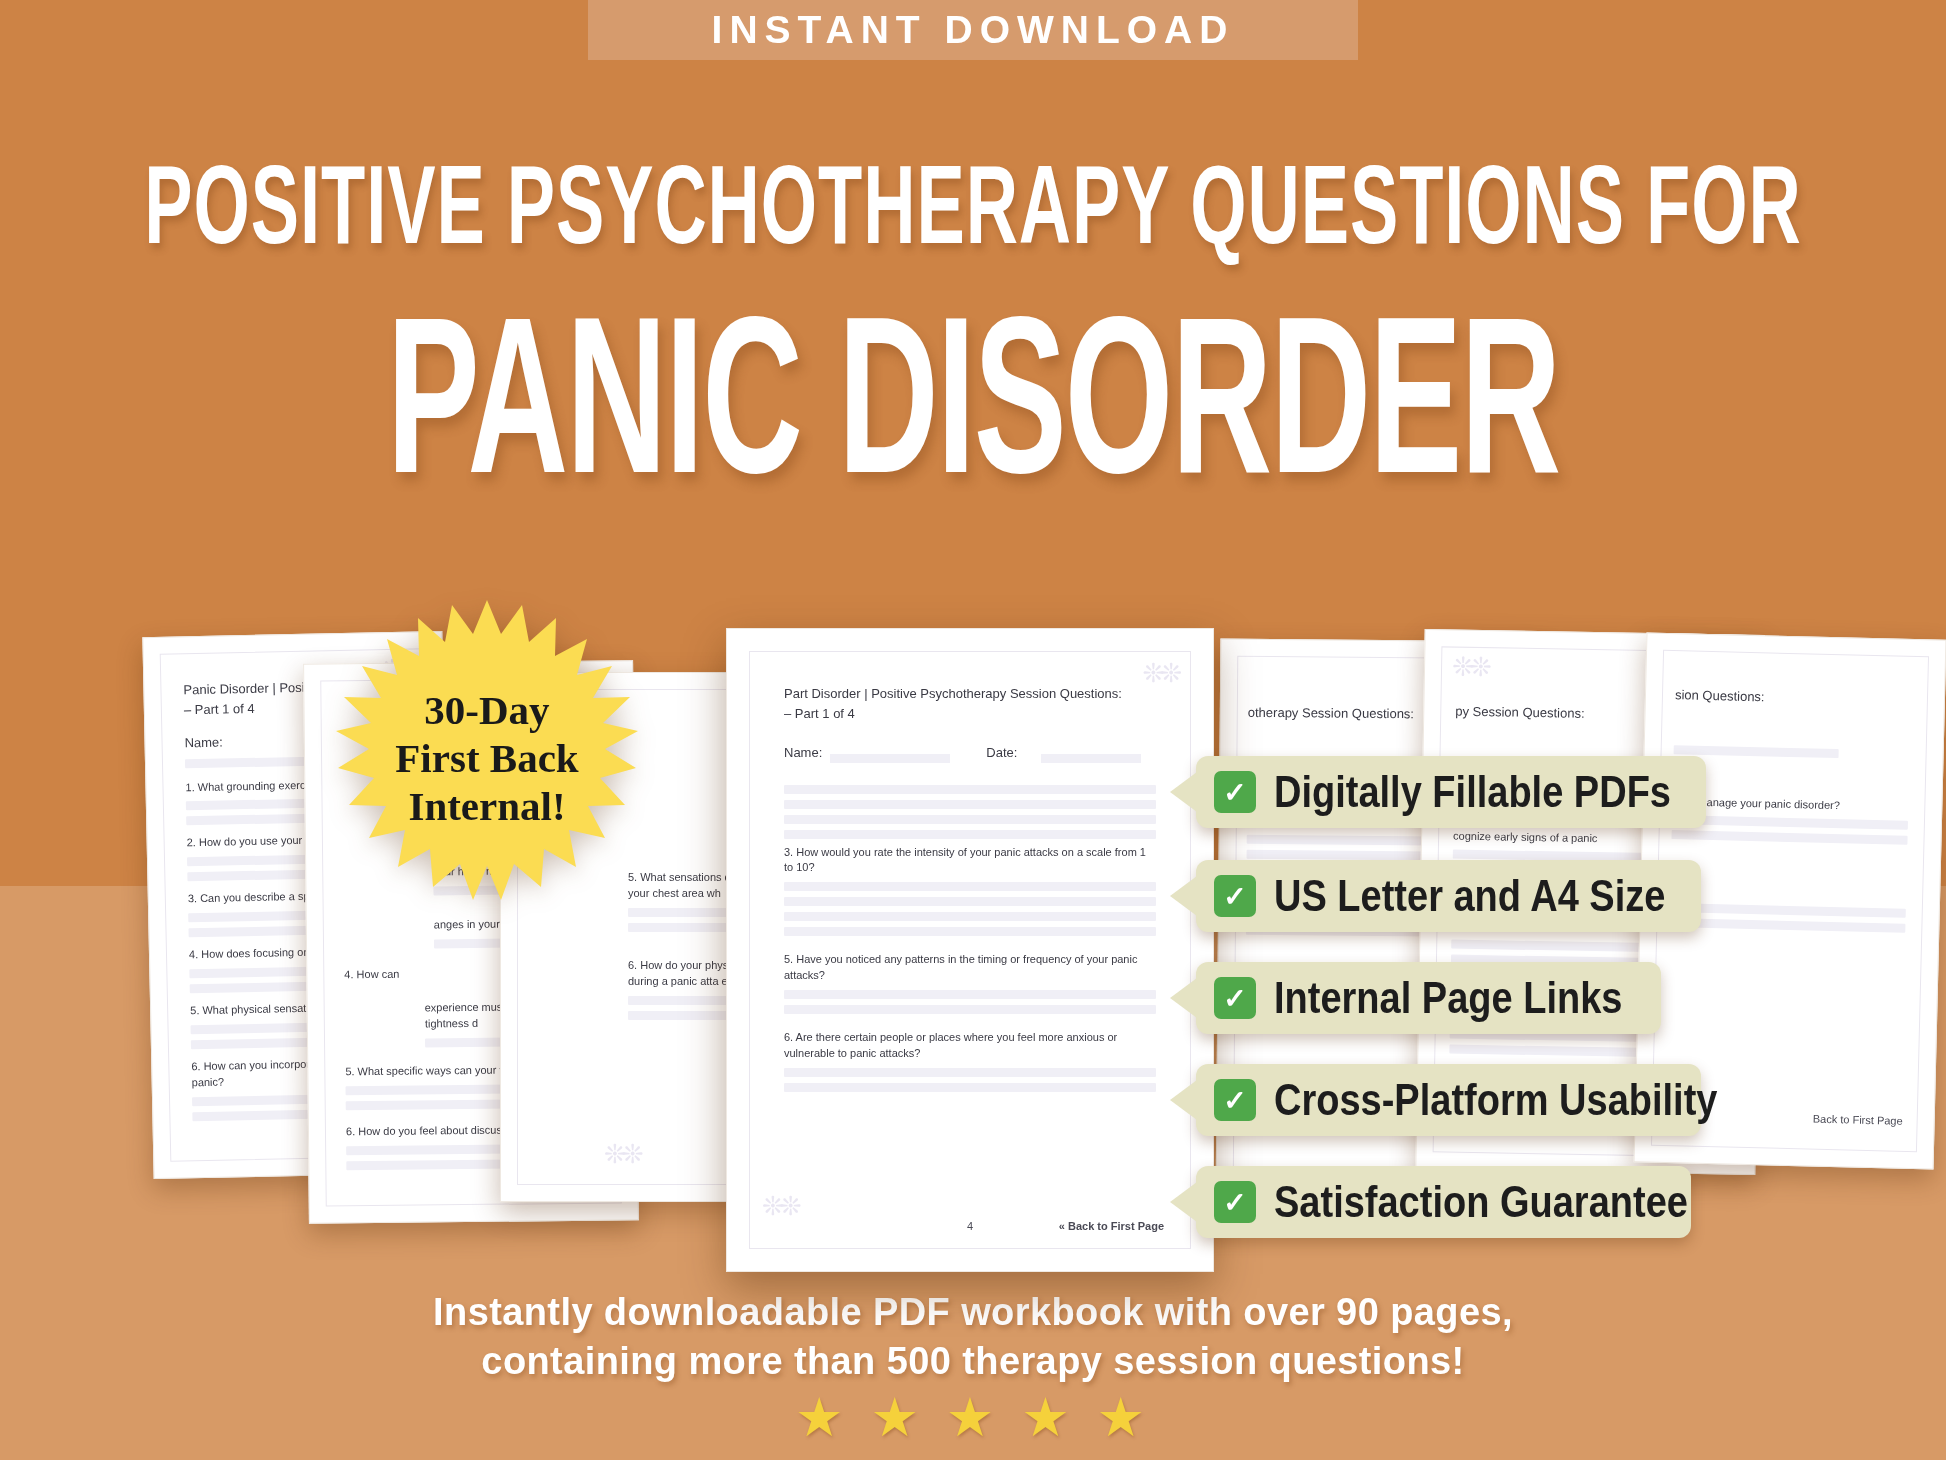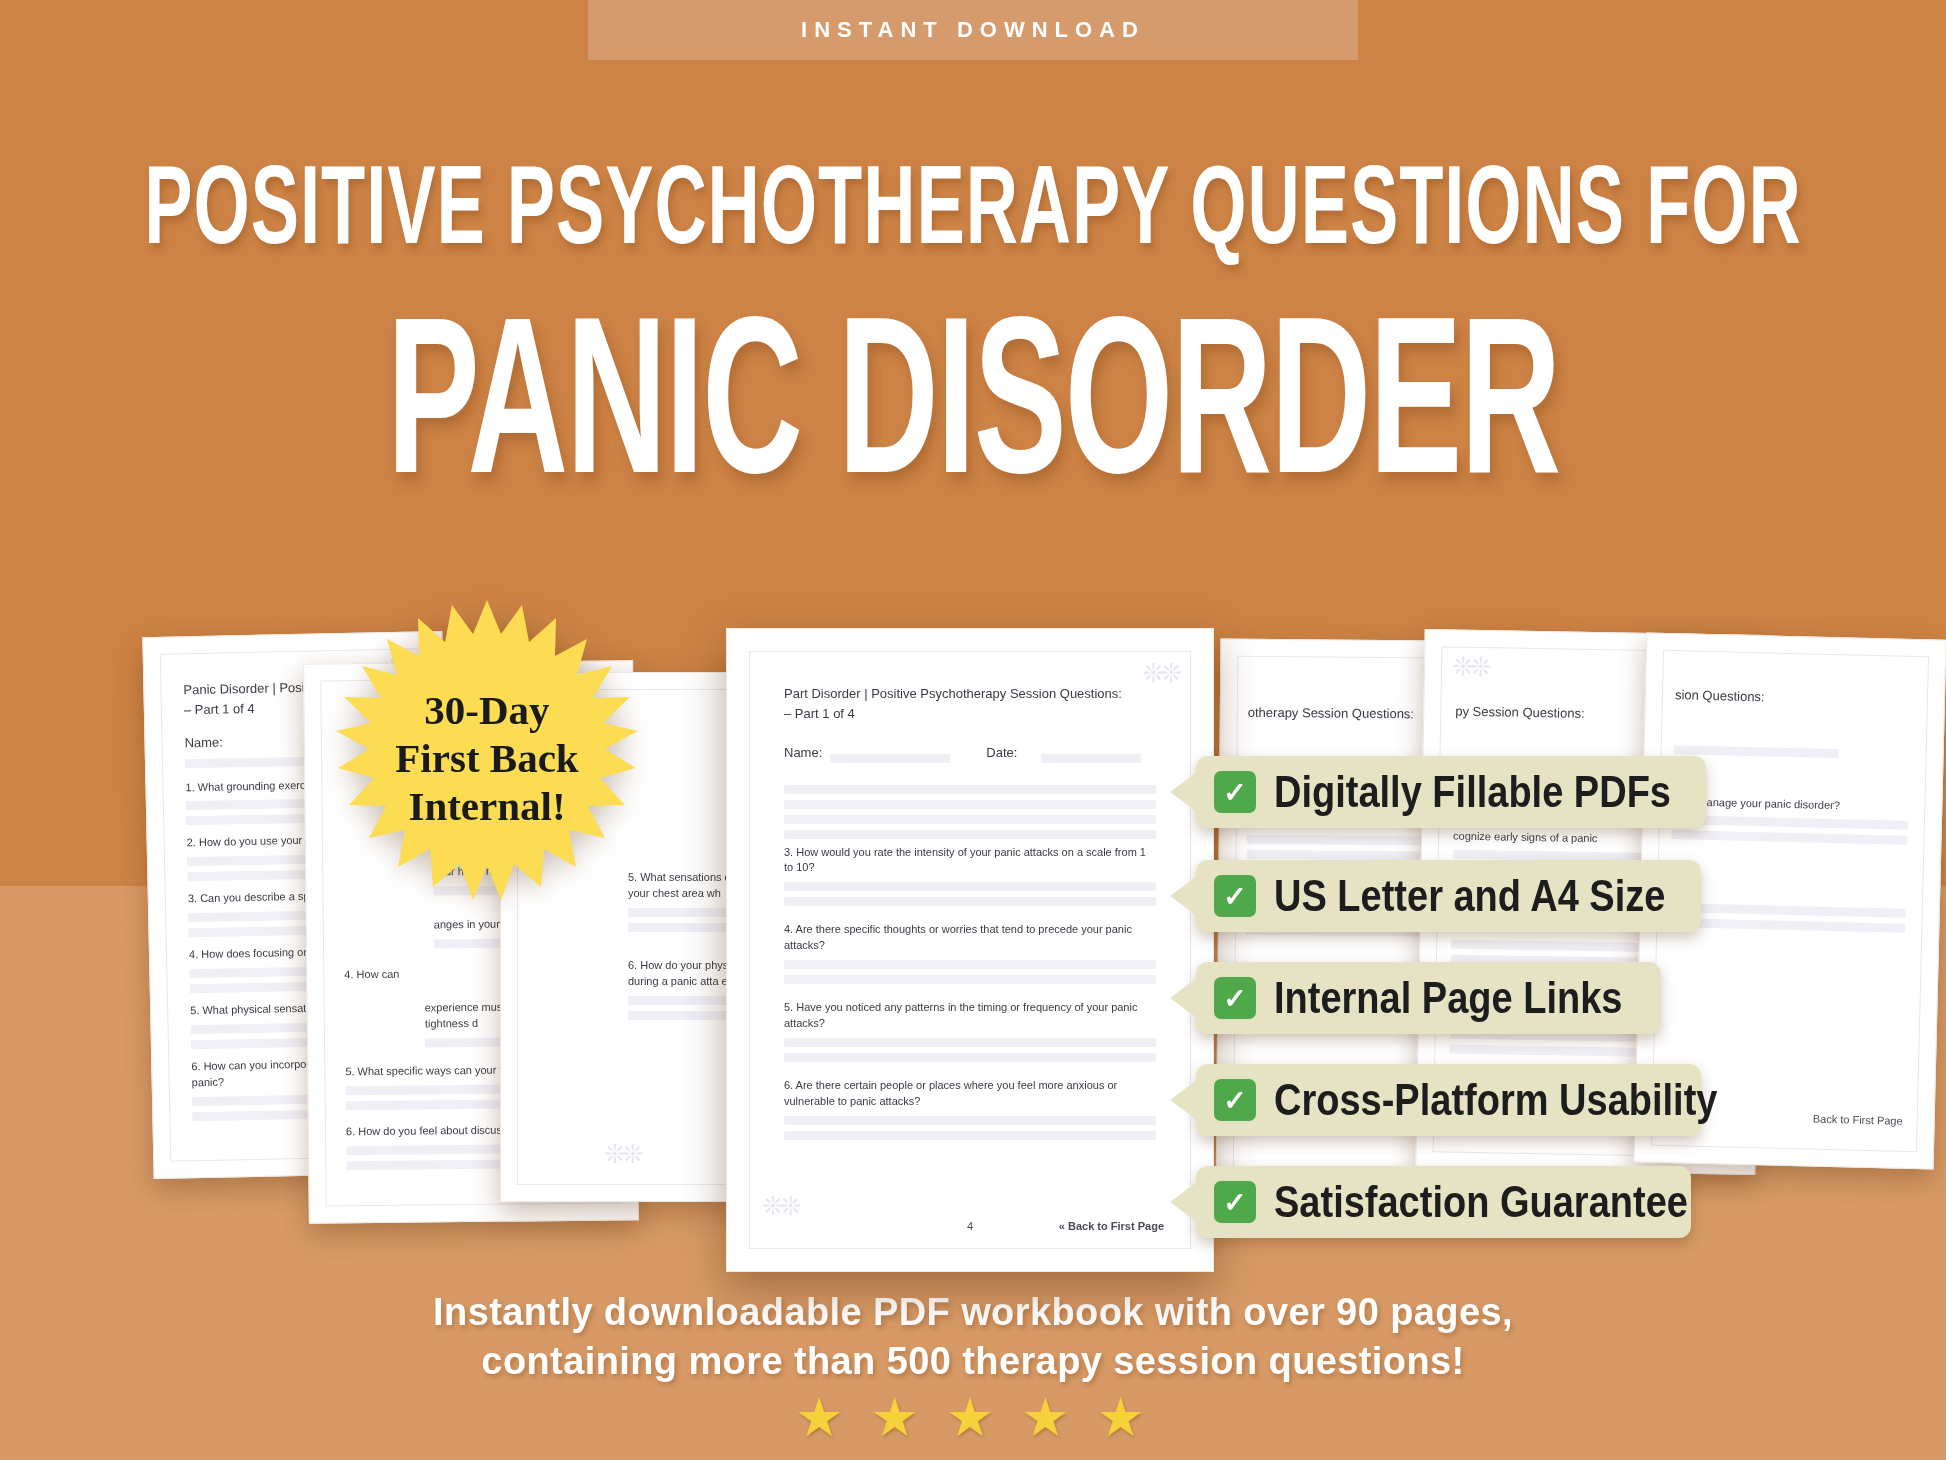--- a/index.html
+++ b/index.html
@@ -22,21 +22,21 @@
 
   
   .instant-banner {
     position: absolute;
     left: 588px; top: 0; width: 770px; height: 60px;
     background: #d69b6d;
     display: flex; align-items: center; justify-content: center;
   }
   .instant-banner span {
     color: #ffffff;
-    font-size: 22px;
+    font-size: 39px;
     font-weight: bold;
     letter-spacing: 7px;
     font-family: "Liberation Sans", sans-serif;
   }
 
   
   .title-top {
     position: absolute; left: 0; right: 0; top: 140px;
     text-align: center;
     color: #ffffff;
@@ -420,21 +420,20 @@
               <div class="ln"></div>
               <div class="ln"></div>
             </div>
 
           <div class="q" style="margin-top:4px;">3. How would you rate the intensity of your panic attacks on a scale from 1 to 10?</div>
           <div class="lineblock">
               <div class="ln"></div>
               <div class="ln"></div>
             </div>
 
-          <div class="q" style="margin-top:16px;">4. Are there specific thoughts or worries that tend to precede your panic attacks?</div>
           <div class="lineblock">
               <div class="ln"></div>
               <div class="ln"></div>
             </div>
 
           <div class="q" style="margin-top:16px;">5. Have you noticed any patterns in the timing or frequency of your panic attacks?</div>
           <div class="lineblock">
               <div class="ln"></div>
               <div class="ln"></div>
             </div>

